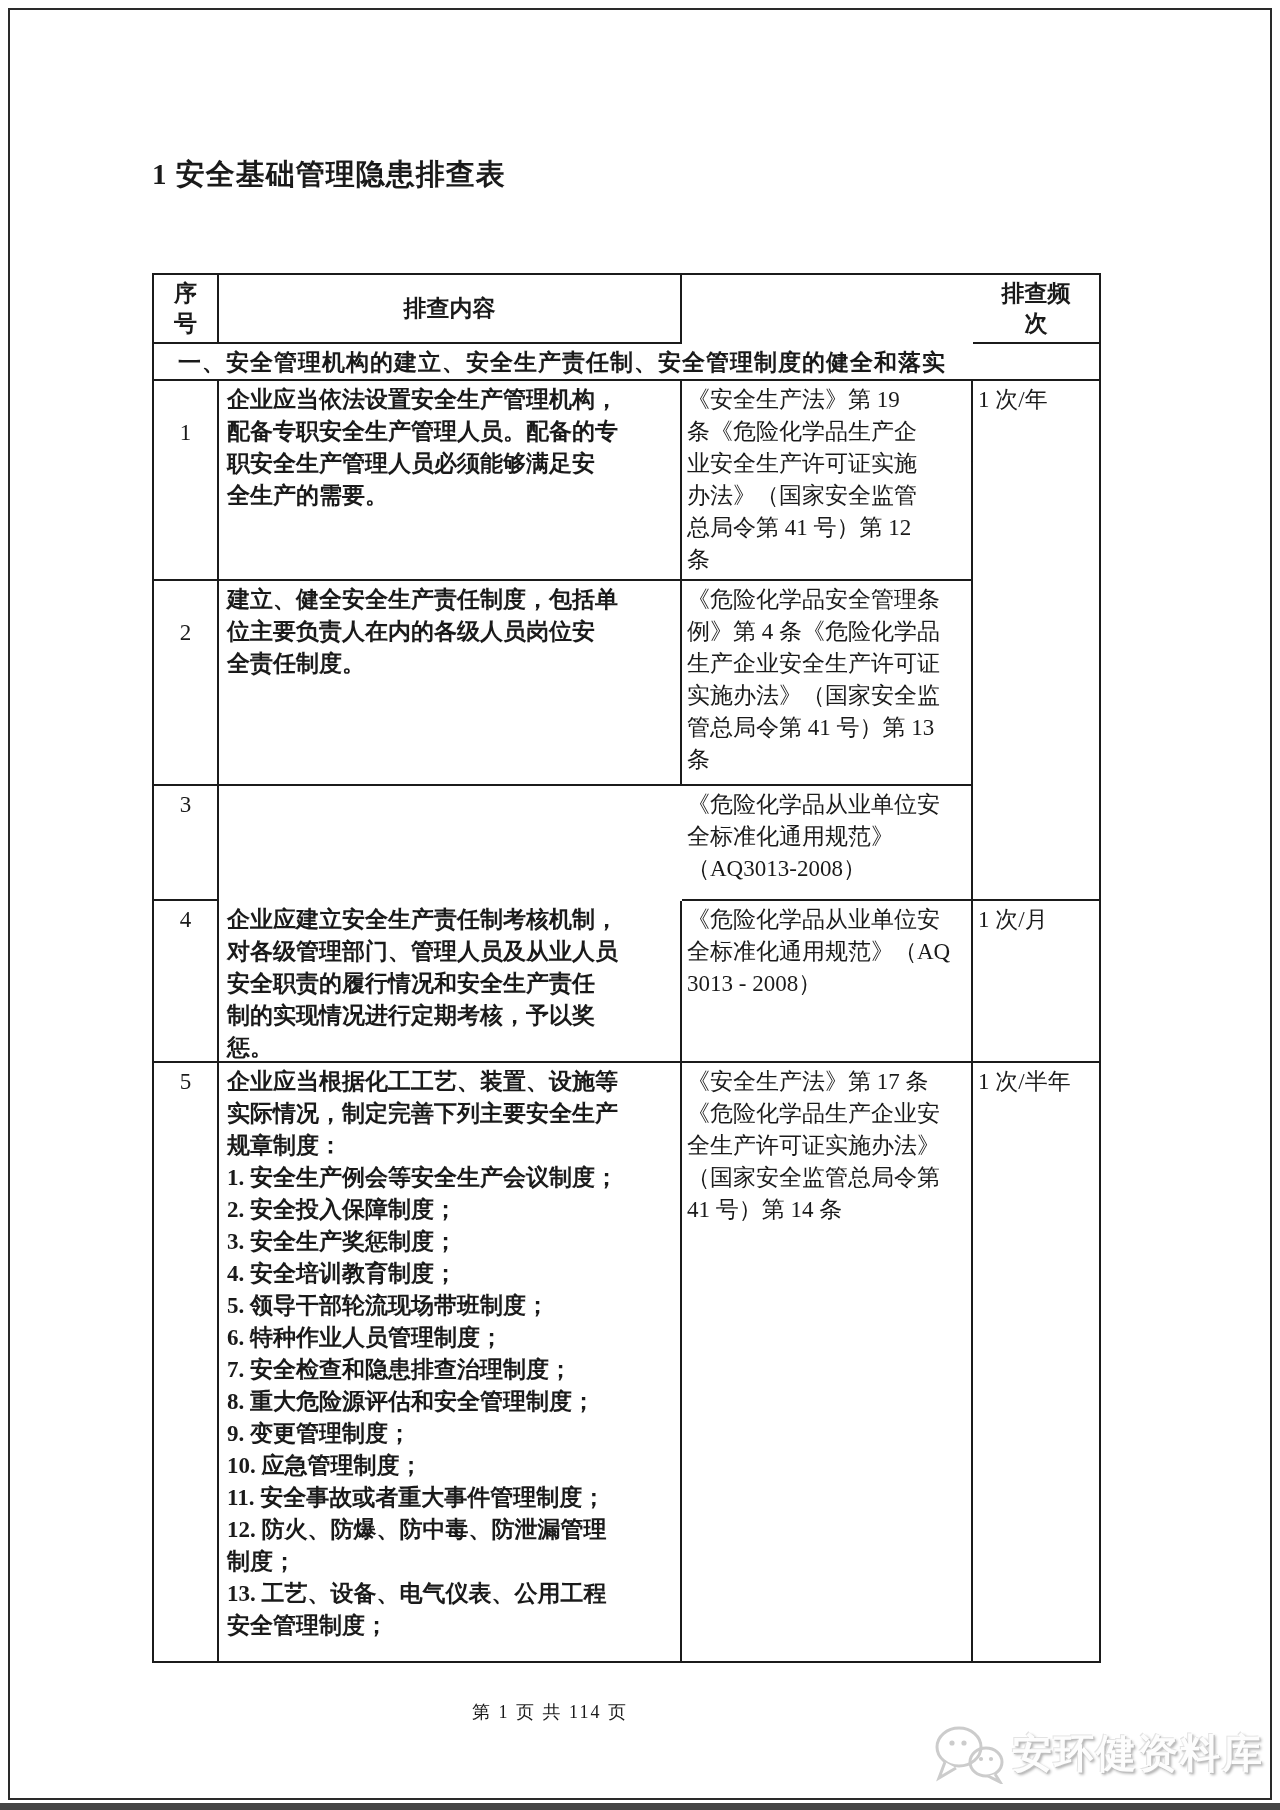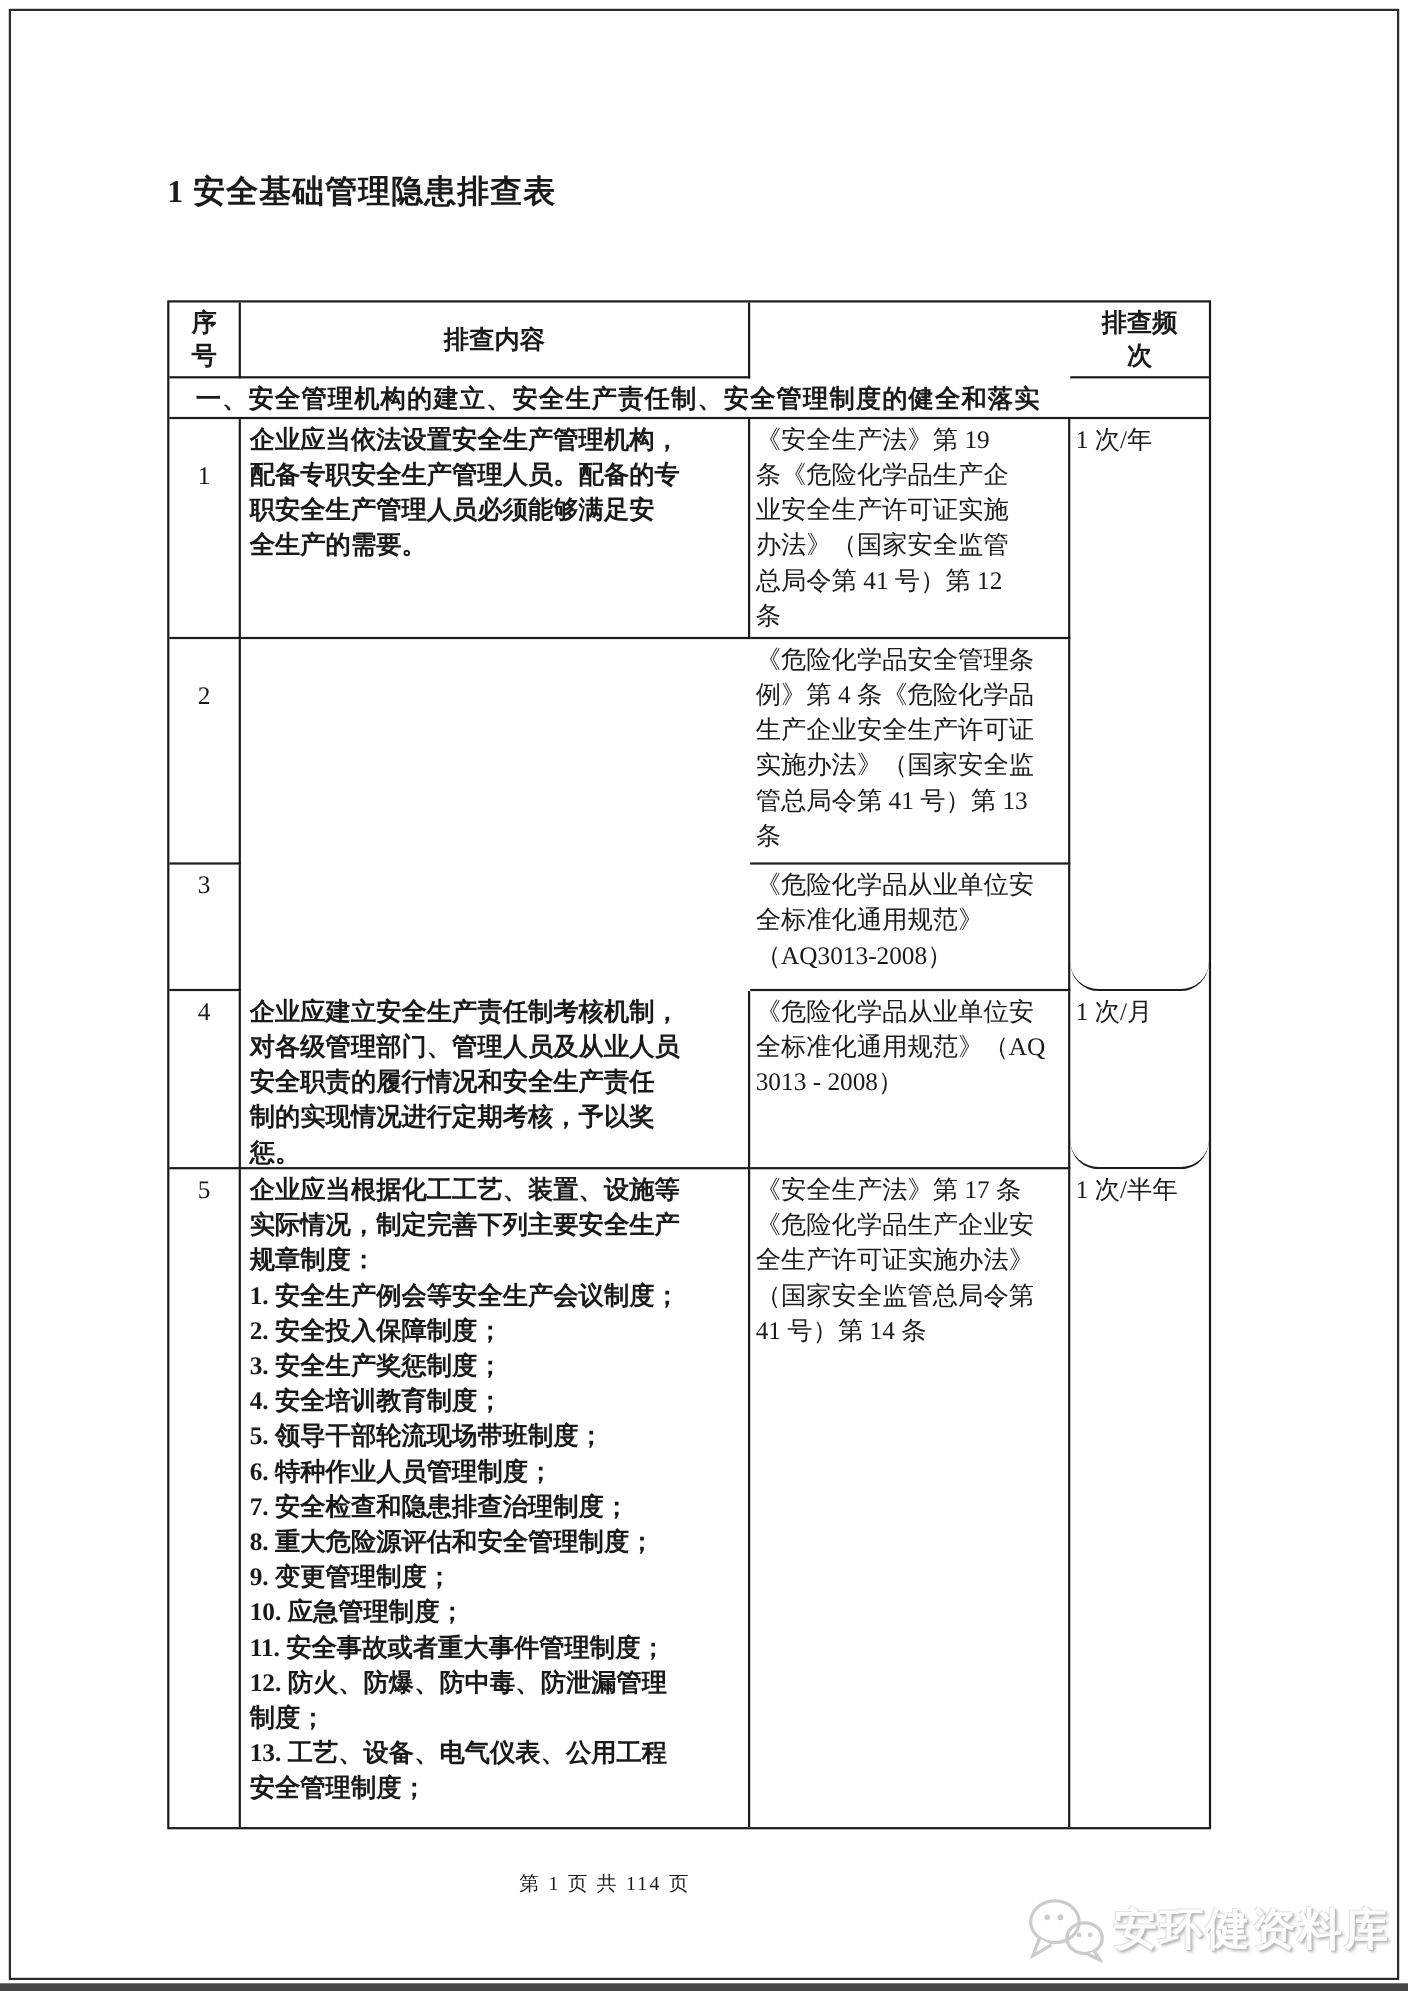--- a/index.html
+++ b/index.html
@@ -60,21 +60,21 @@
     font-weight:bold;
     letter-spacing:1px;
     line-height:33px;
     padding:2px 24px;
     border-right:none;
   }
   .r1{grid-row:3}.r2{grid-row:4}.r3{grid-row:5}.r4{grid-row:6}.r5{grid-row:7}
   .num{text-align:center;padding-left:2px;padding-right:2px;}
   .num-mid{padding-top:36px;}
   .num-top{padding-top:3px;}
-  .freq{border-right:none;padding-left:5px;padding-right:10px;padding-top:3px;border-radius:26px;}
+  .freq{border-right:none;padding-left:5px;padding-right:10px;padding-top:3px;}
   .freq-span13{grid-row:3 / span 3;grid-column:4;}
   .lastrow{border-bottom:none;}
   .content-cell{padding-left:8px;padding-right:20px;padding-top:3px;font-weight:bold;}
   .basis-cell{padding-left:5px;padding-right:4px;padding-top:3px;}
   .footer{
     position:absolute;
     left:430px;top:1700px;
     width:240px;
     text-align:center;
     font-size:18px;
@@ -124,20 +124,23 @@
 全生产的需要。</div>
   <div class="cell r1 c3 basis-cell">《安全生产法》第 19
 条《危险化学品生产企
 业安全生产许可证实施
 办法》（国家安全监管
 总局令第 41 号）第 12
 条</div>
   <div class="cell freq freq-span13">1 次/年</div>
 
   <div class="cell r2 c1 num num-mid">2</div>
+  <div class="cell r2 c2 content-cell">建立、健全安全生产责任制度，包括单
+位主要负责人在内的各级人员岗位安
+全责任制度。</div>
   <div class="cell r2 c3 basis-cell">《危险化学品安全管理条
 例》第 4 条《危险化学品
 生产企业安全生产许可证
 实施办法》（国家安全监
 管总局令第 41 号）第 13
 条</div>
 
   <div class="cell r3 c1 num num-top">3</div>
   <div class="cell r3 c3 basis-cell">《危险化学品从业单位安
 全标准化通用规范》

